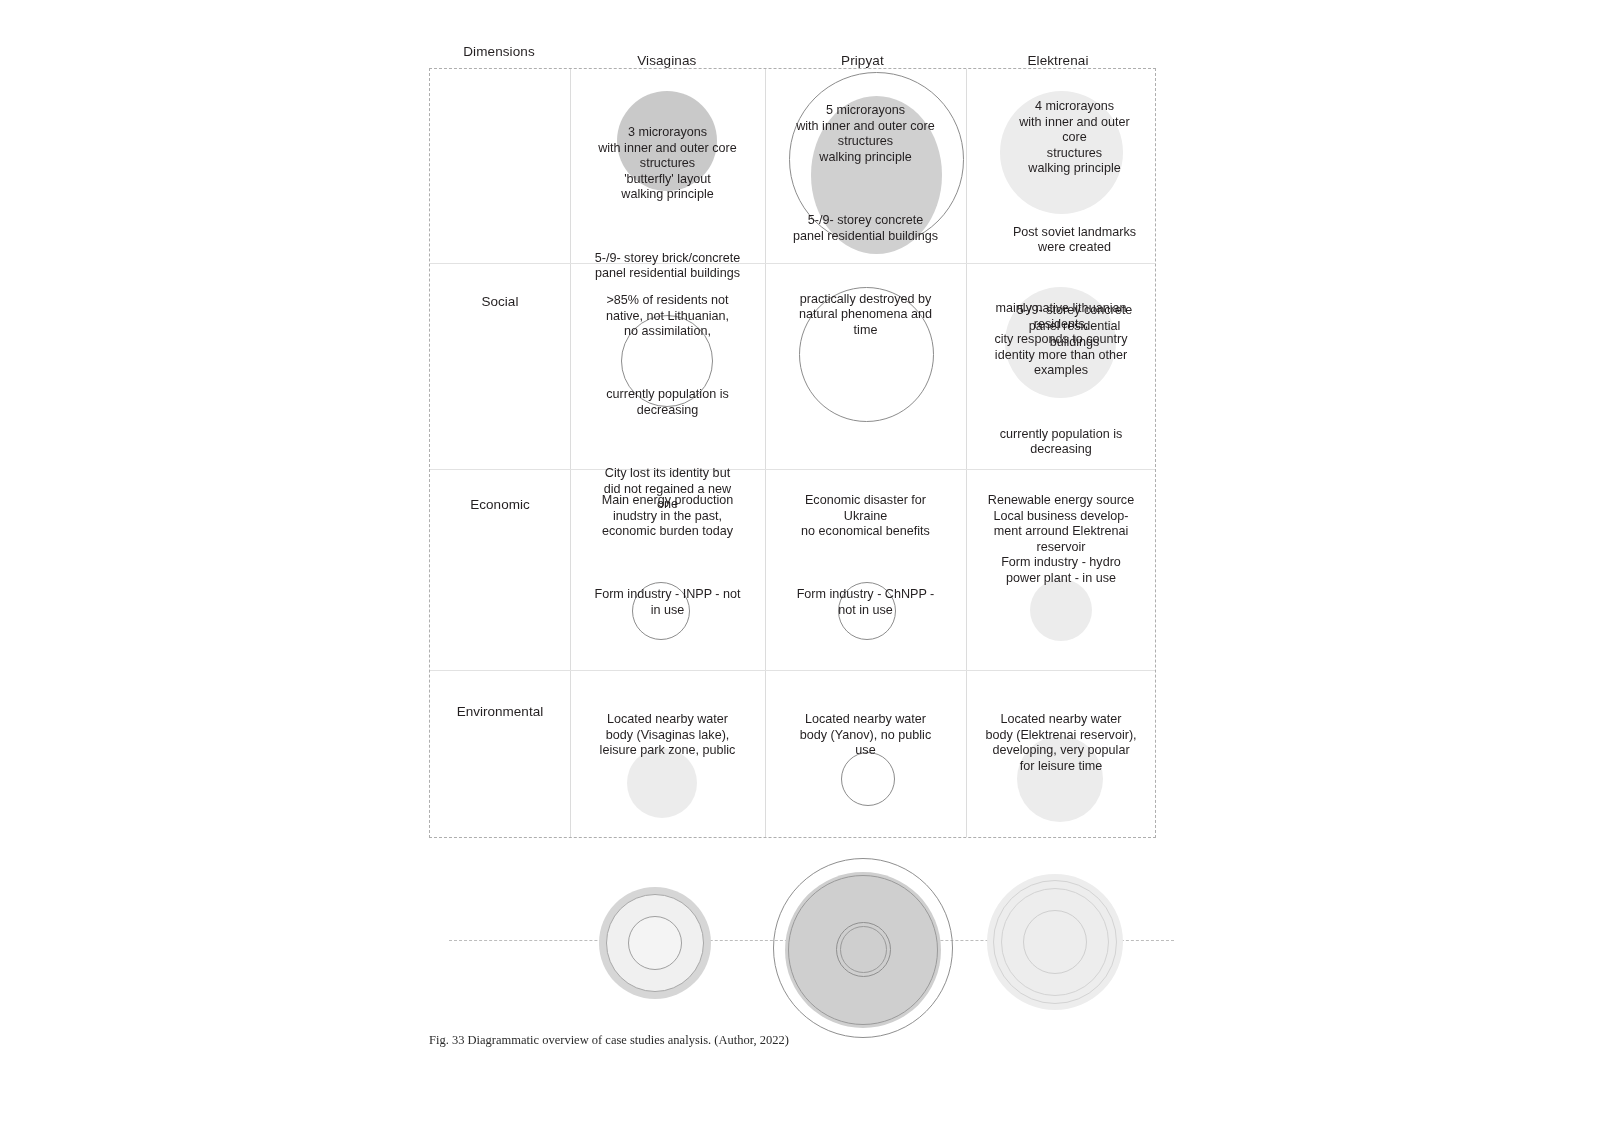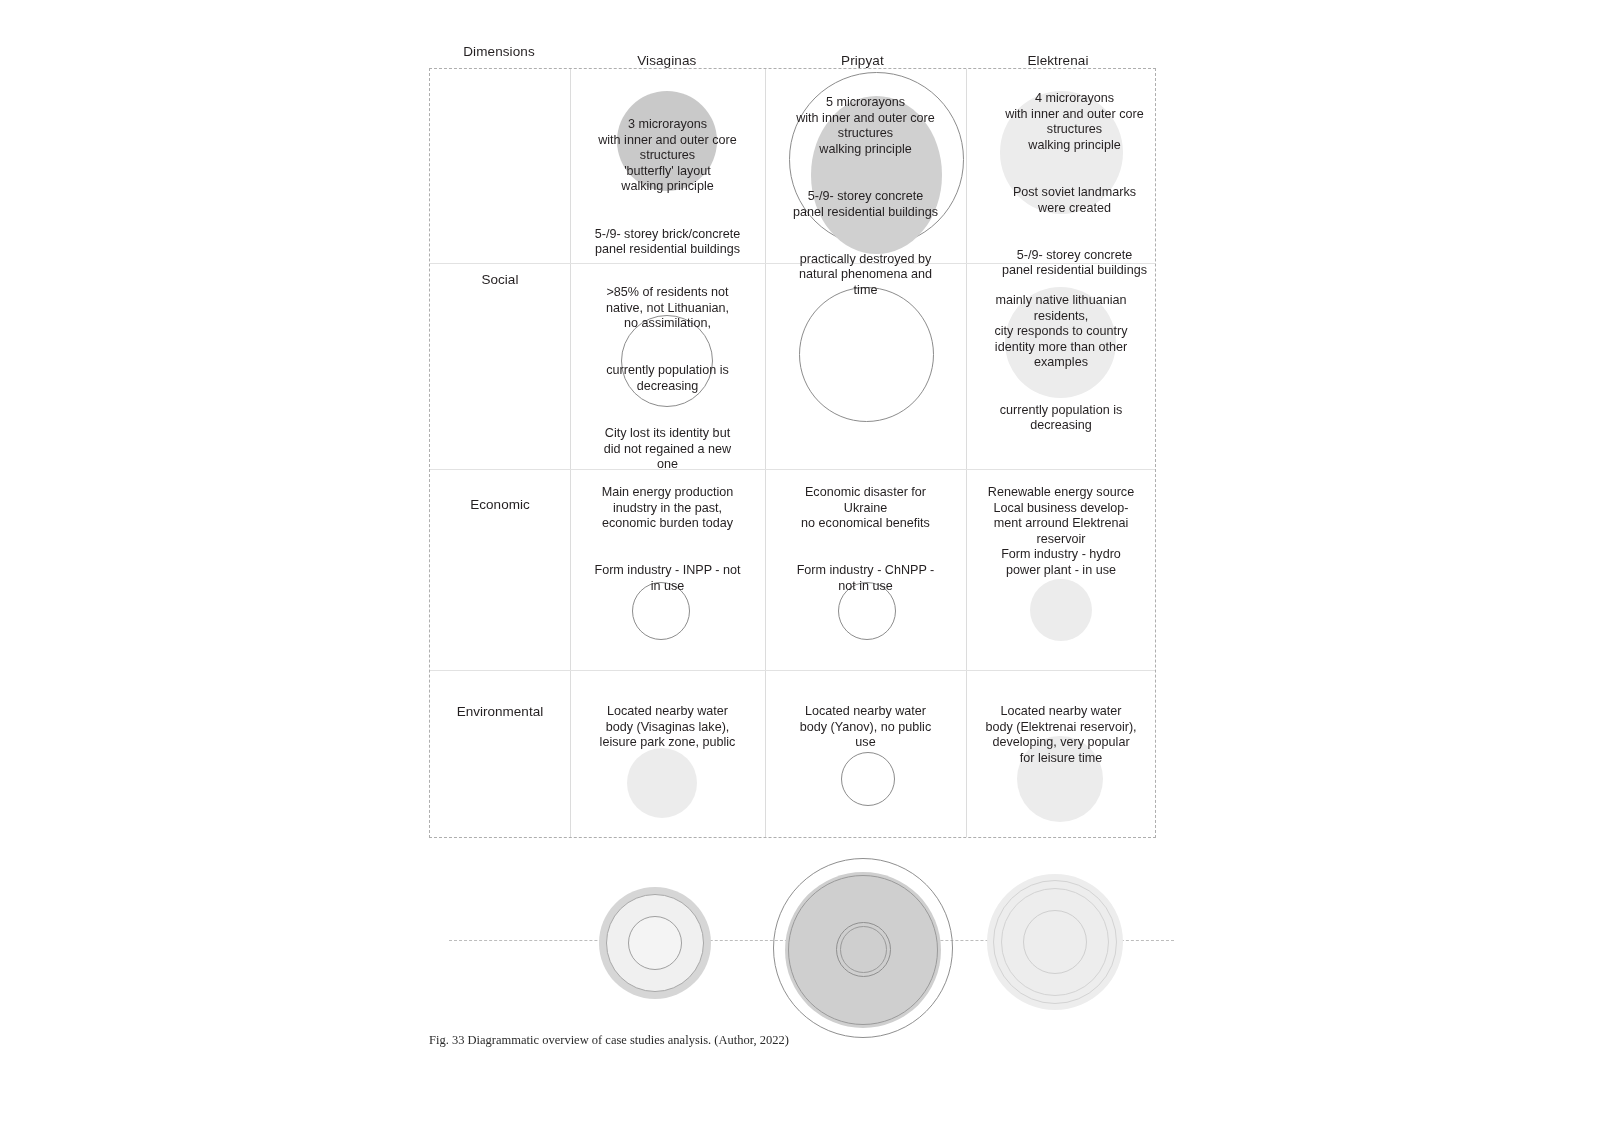--- a/index.html
+++ b/index.html
@@ -121,21 +121,21 @@
 
   .celltext {
     position: absolute;
     left: 0; right: 0;
     text-align: center;
     font-size: 12.6px;
     line-height: 15.6px;
     color: #231f20;
     z-index: 2;
   }
-  .celltext p { margin: 8px; }
+  .celltext p { margin: 16px; }
   .gap { height: 15.6px; }
 
   
   .bottom-diagram {
     position: absolute;
     left: 429px;
     top: 836px;
     width: 727px;
     height: 196px;
   }
@@ -234,21 +234,21 @@
 walking principle</p>
         <div class="gap"></div>
         <p style="white-space:pre-line;">Post soviet landmarks
 were created</p>
         <div class="gap"></div>
         <p style="white-space:pre-line;">5-/9- storey concrete
 panel residential buildings</p>
       </div>
     </div>
 
-    <div class="rowcell dimcell r2" style="padding-top:9px;">
+    <div class="rowcell dimcell r2" style="padding-top:31px;">
       <span>Social</span>
     </div>
 
     <div class="datacell c1 r2">
       <div class="blob stroke" style="left:51px; top:52px; width:90px; height:90px;"></div>
       <div class="celltext" style="top:14px;">
         <p style="white-space:pre-line;">&gt;85% of residents not
 native, not Lithuanian,
 no assimilation,</p>
         <div class="gap"></div>

